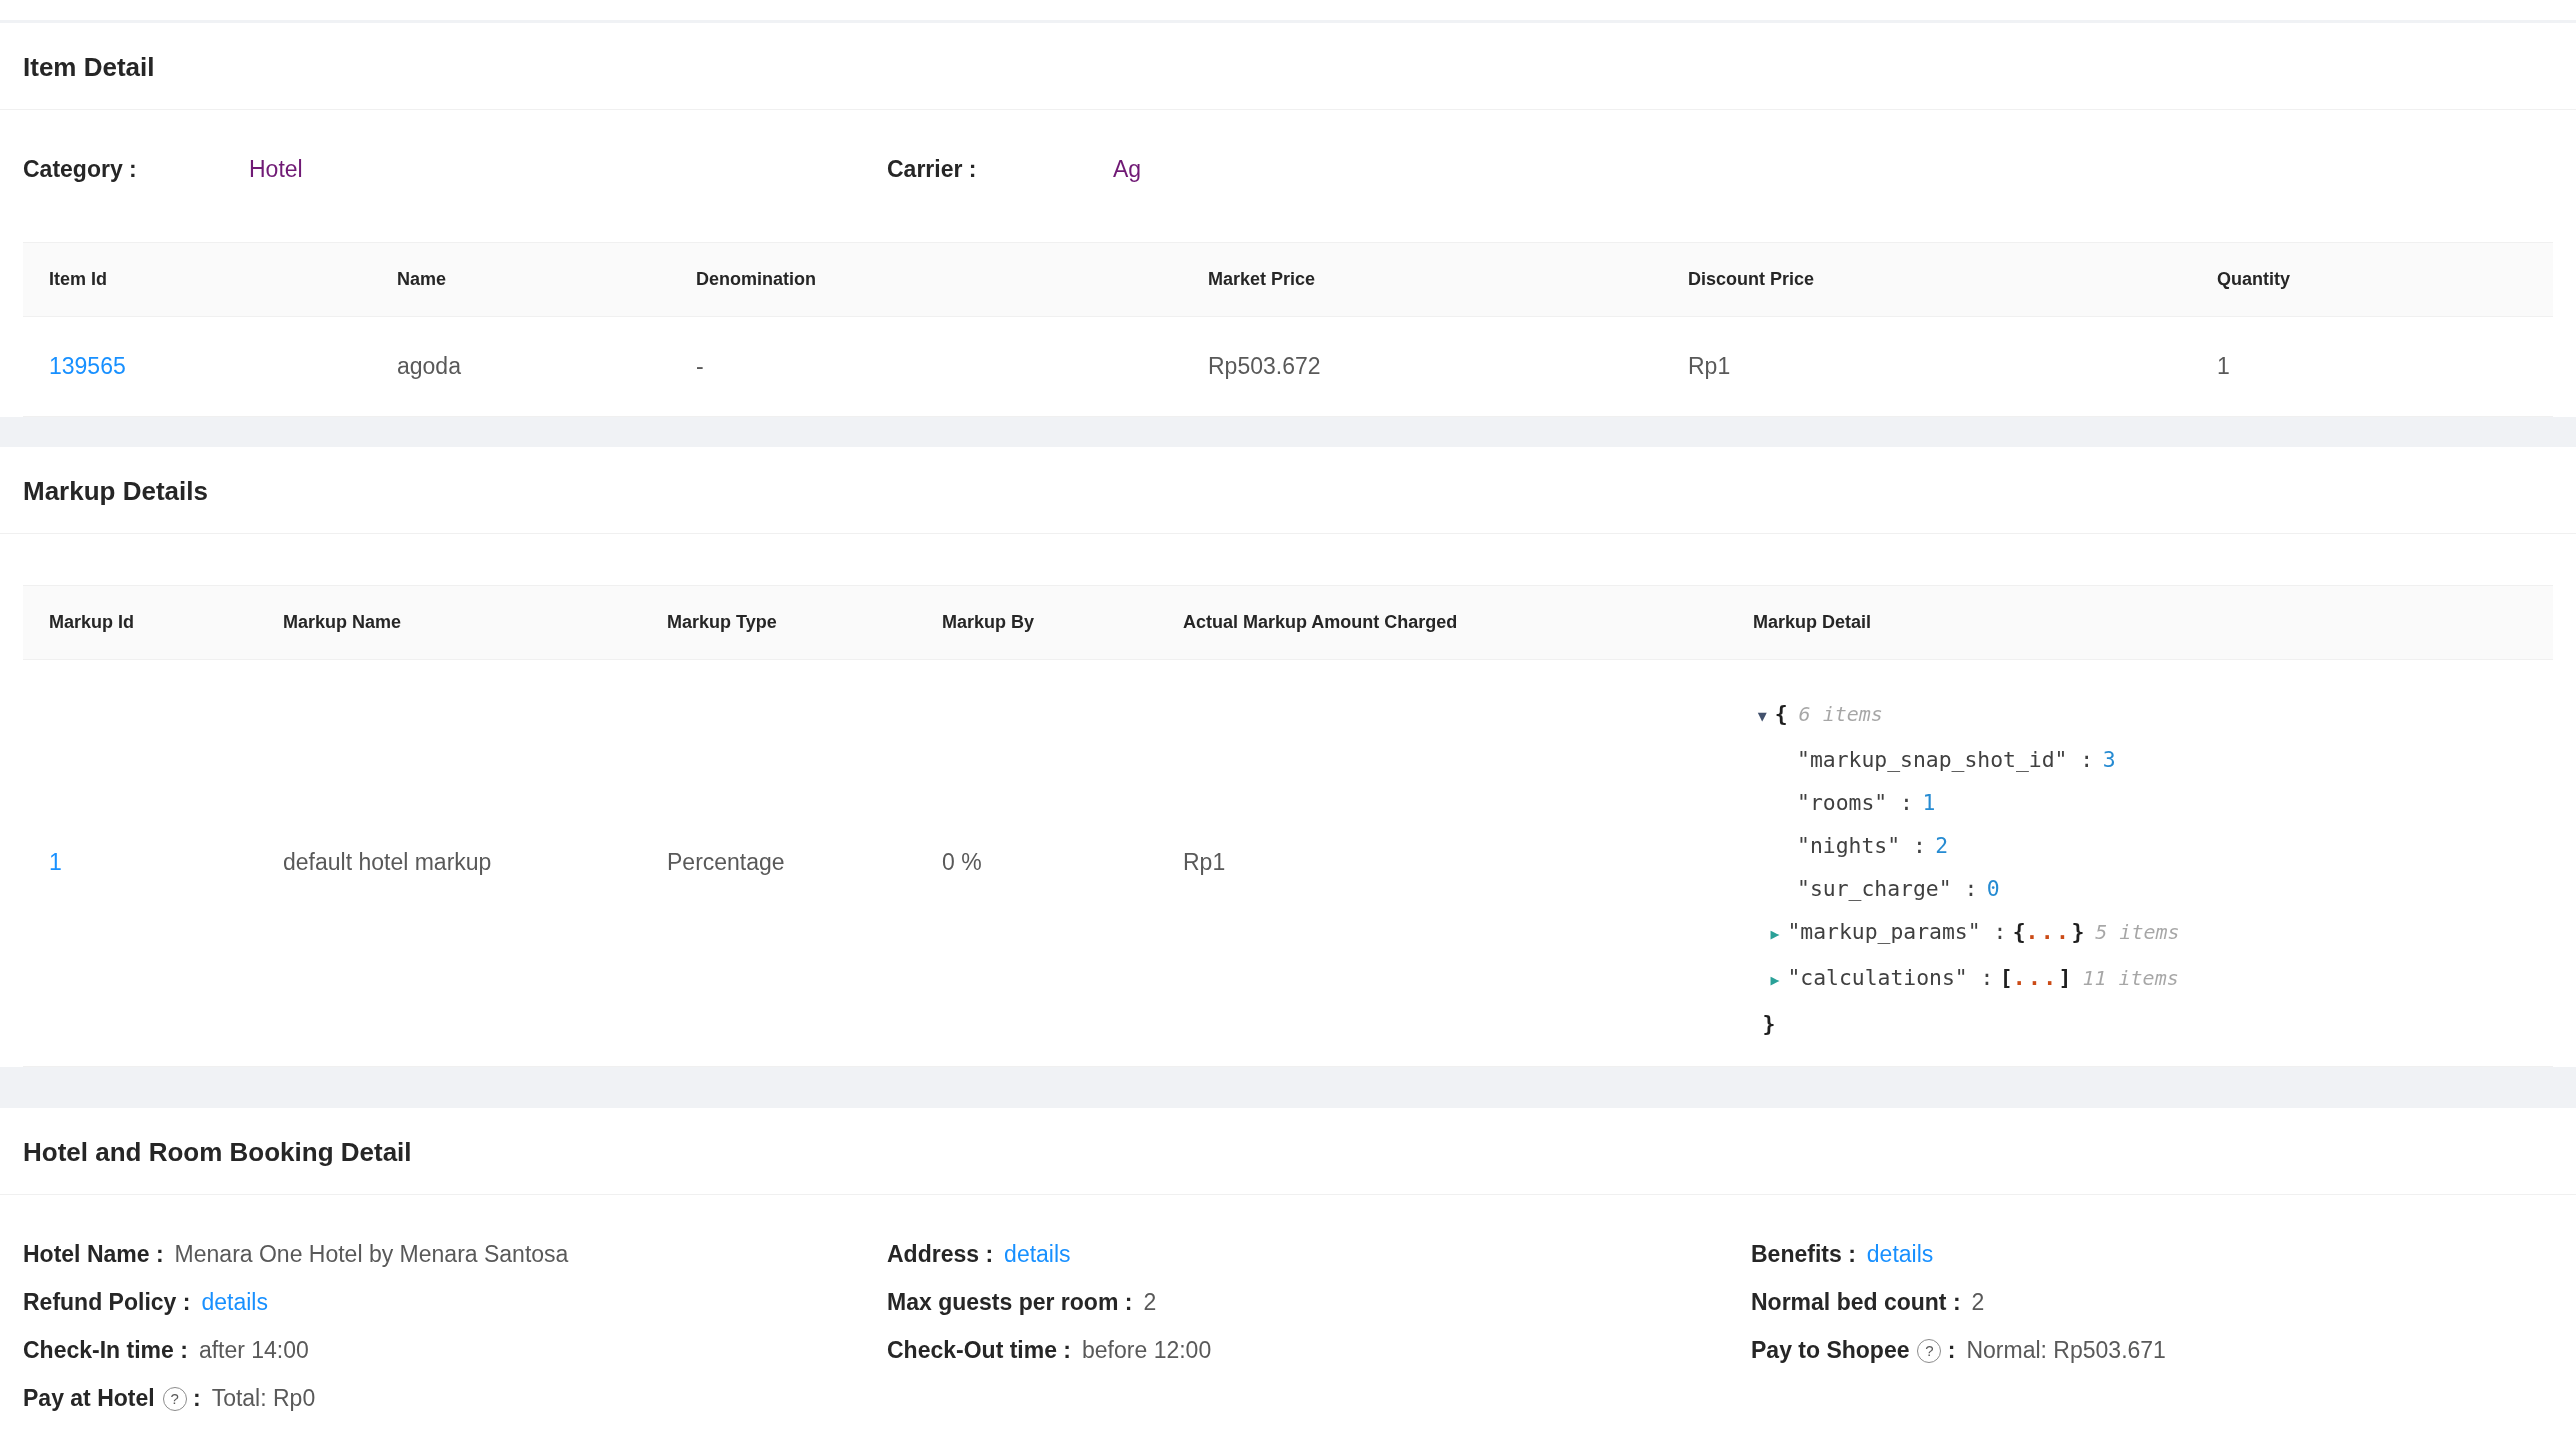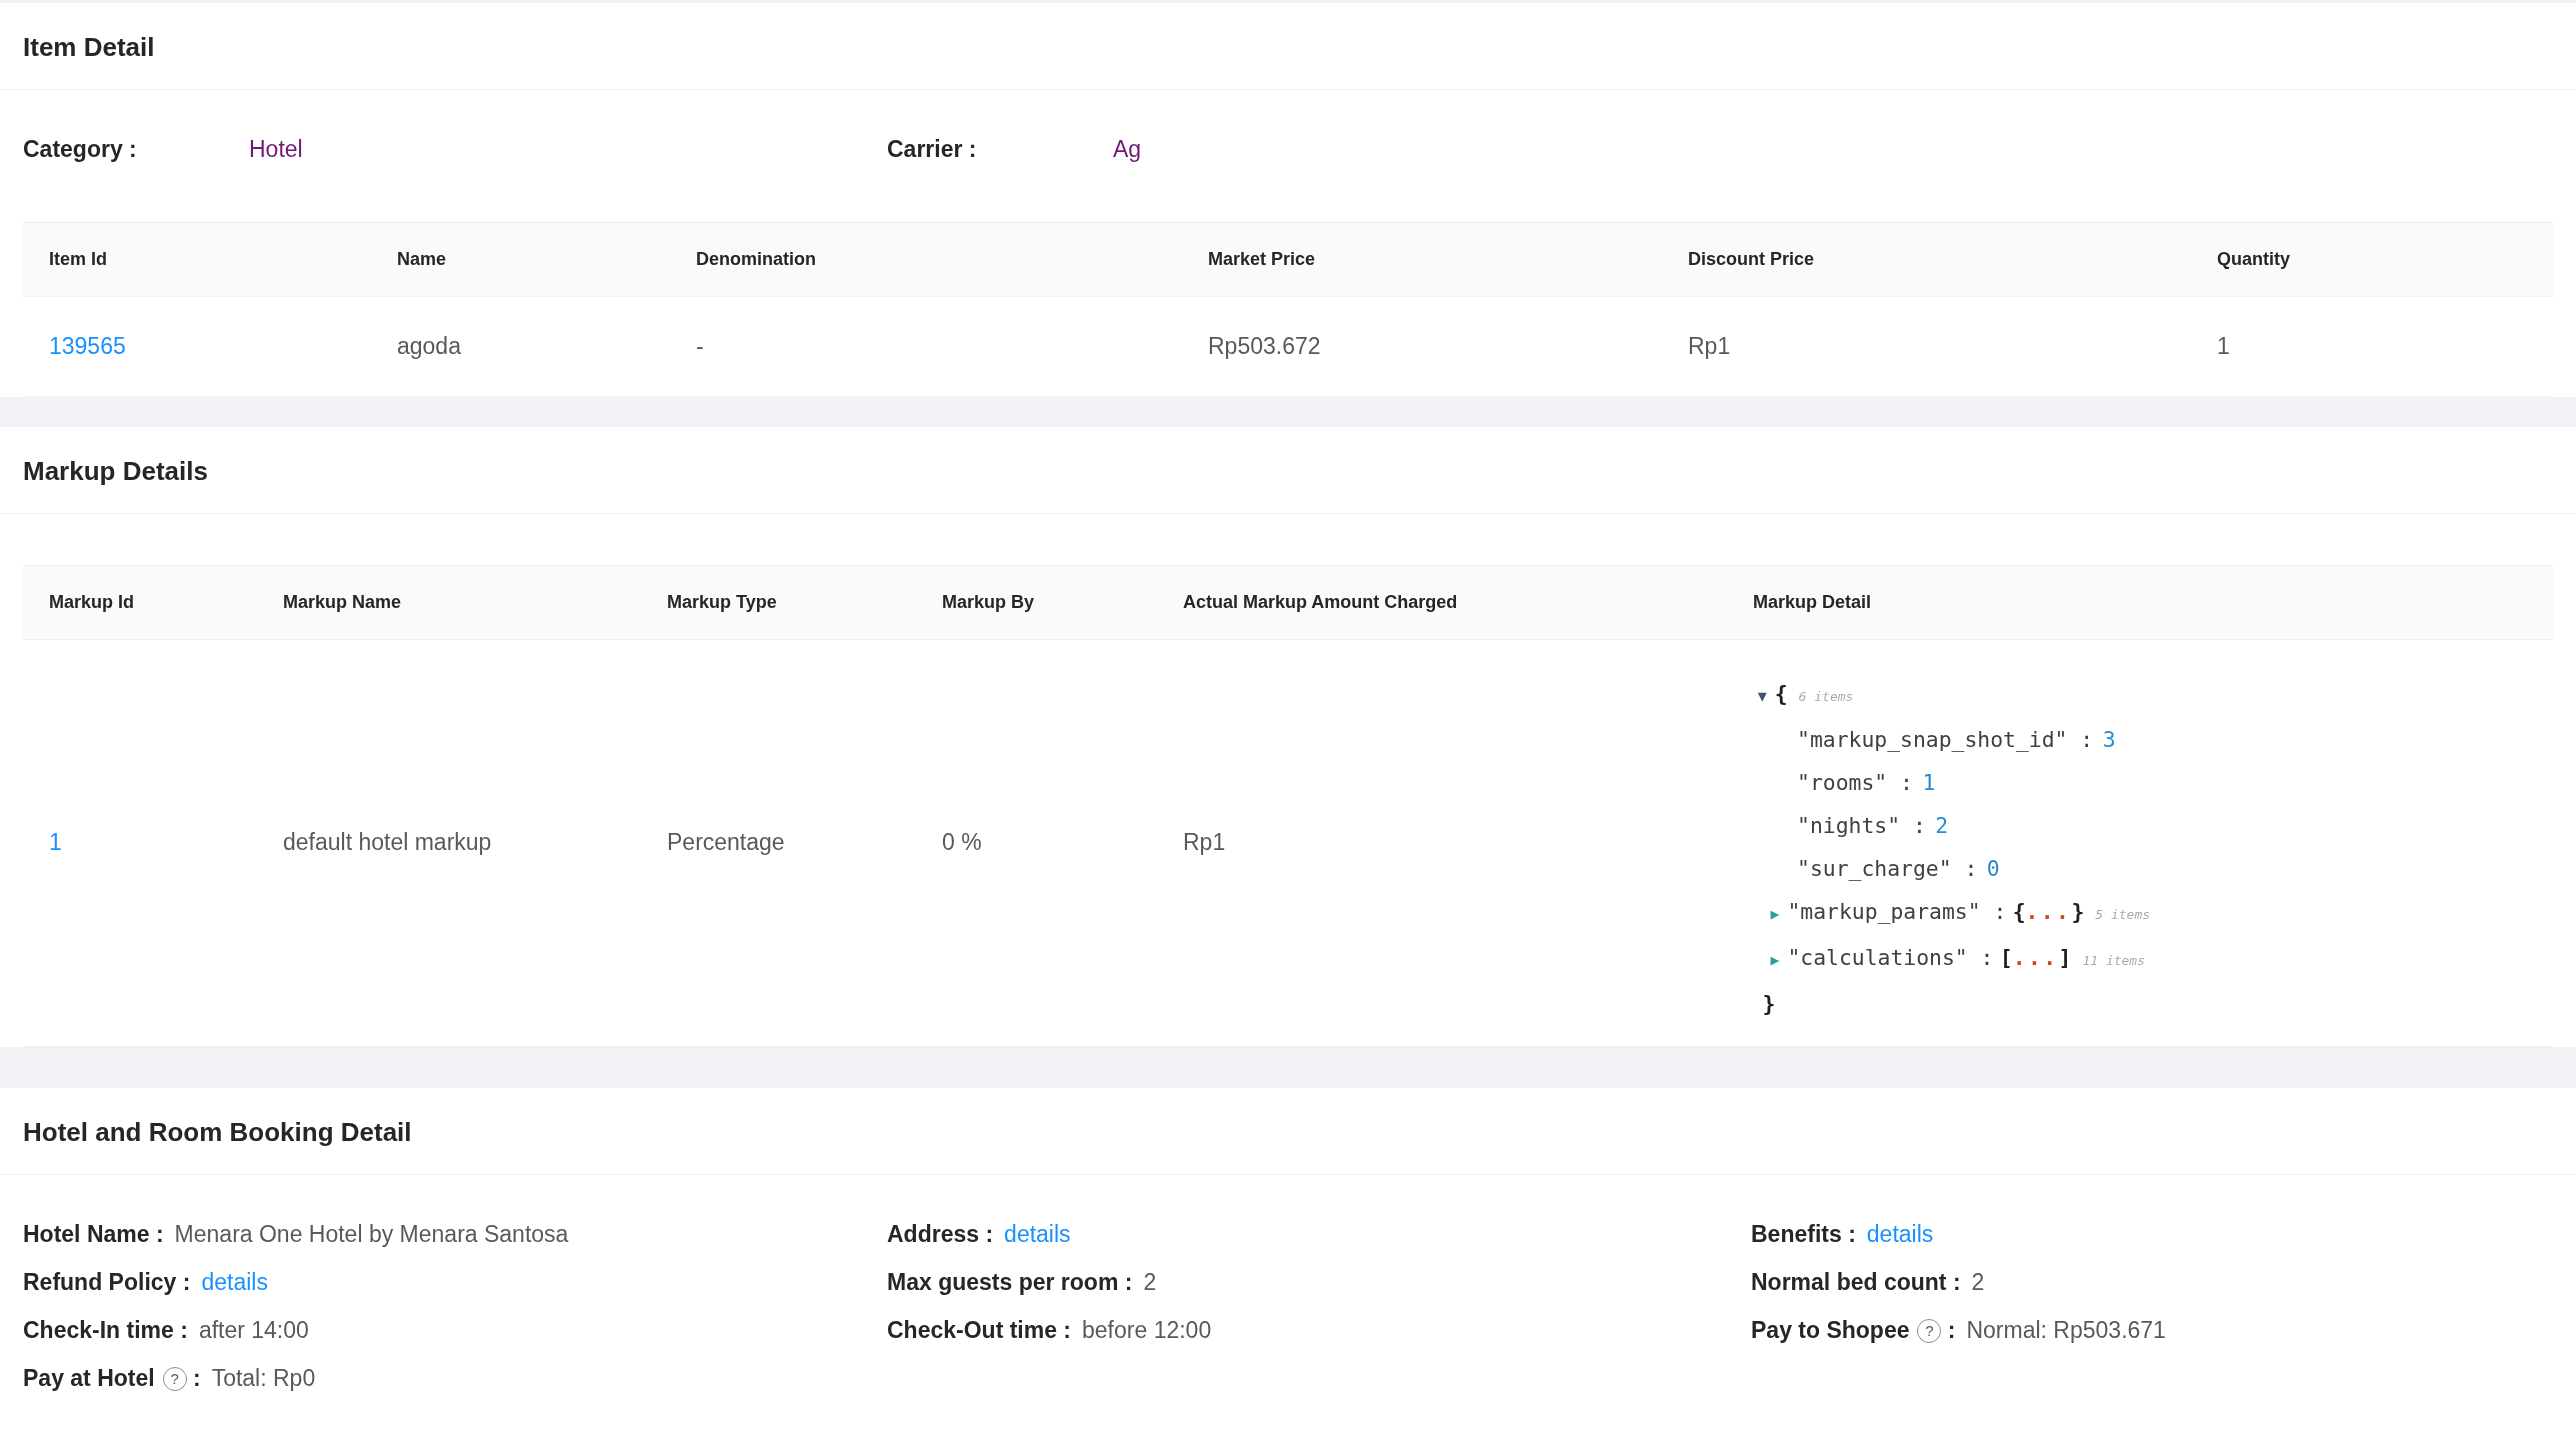--- a/index.html
+++ b/index.html
@@ -4,21 +4,21 @@
 <style>
   * { margin:0; padding:0; box-sizing:border-box; }
   html, body {
     width:2576px; height:1455px;
     background:#ffffff;
     font-family:"Liberation Sans", sans-serif;
     font-size:23px;
     color:#595959;
     overflow:hidden;
   }
-  .page { width:2576px; }
+  .page { width:2576px;margin-top:20px; }
   .top-strip { height:3.2px; background:#f0f2f5; }
   .section-gap { background:#f0f2f5; }
   .gap-1 { height:30px; }
   .gap-2 { height:41px; }
 
   .card { background:#ffffff; }
   .card-header { padding:27px 23px 24px 23px; border-bottom:0.8px solid #f0f0f0; }
   .card-title { font-size:26px; line-height:35px; font-weight:600; color:#262626; }
 
   
@@ -51,21 +51,21 @@
   
   .json-tree { font-family:"DejaVu Sans Mono", monospace; font-size:21.4px; color:#404040; }
   .json-line { line-height:43px; white-space:nowrap; }
   .jl-root { padding-left:4.7px; }
   .jl-field { padding-left:44px; }
   .jl-collapsed { padding-left:17.4px; }
   .jl-close { padding-left:9.5px; }
   .j-expander { color:#42516d; font-size:15px; margin-right:8px; cursor:pointer; display:inline-block; }
   .j-collapse { color:#2aa198; font-size:15px; margin-right:8px; cursor:pointer; display:inline-block; }
   .j-brace { color:#1f1f1f; font-weight:700; }
-  .j-count { color:rgba(0,0,0,0.35); font-style:italic; font-size:13px; margin-left:11px; }
+  .j-count { color:rgba(0,0,0,0.35); font-style:italic; font-size:20px; margin-left:11px; }
   .j-key { color:#404040; margin-right:6.3px; }
   .j-num { color:#268bd2; margin-left:3.2px; }
   .j-ellipsis { color:#cb4b16; font-weight:700; letter-spacing:2.4px; }
 
   
   .kv-grid { display:grid; grid-template-columns:864px 864px auto; grid-auto-rows:48px; padding:36px 23px 0 23px; }
   .kv { display:flex; align-items:center; }
   .kv-label { color:#262626; font-weight:600; white-space:nowrap; margin-right:11px; display:flex; align-items:center; }
   .kv-value { color:#595959; white-space:nowrap; }
   .help-icon {

